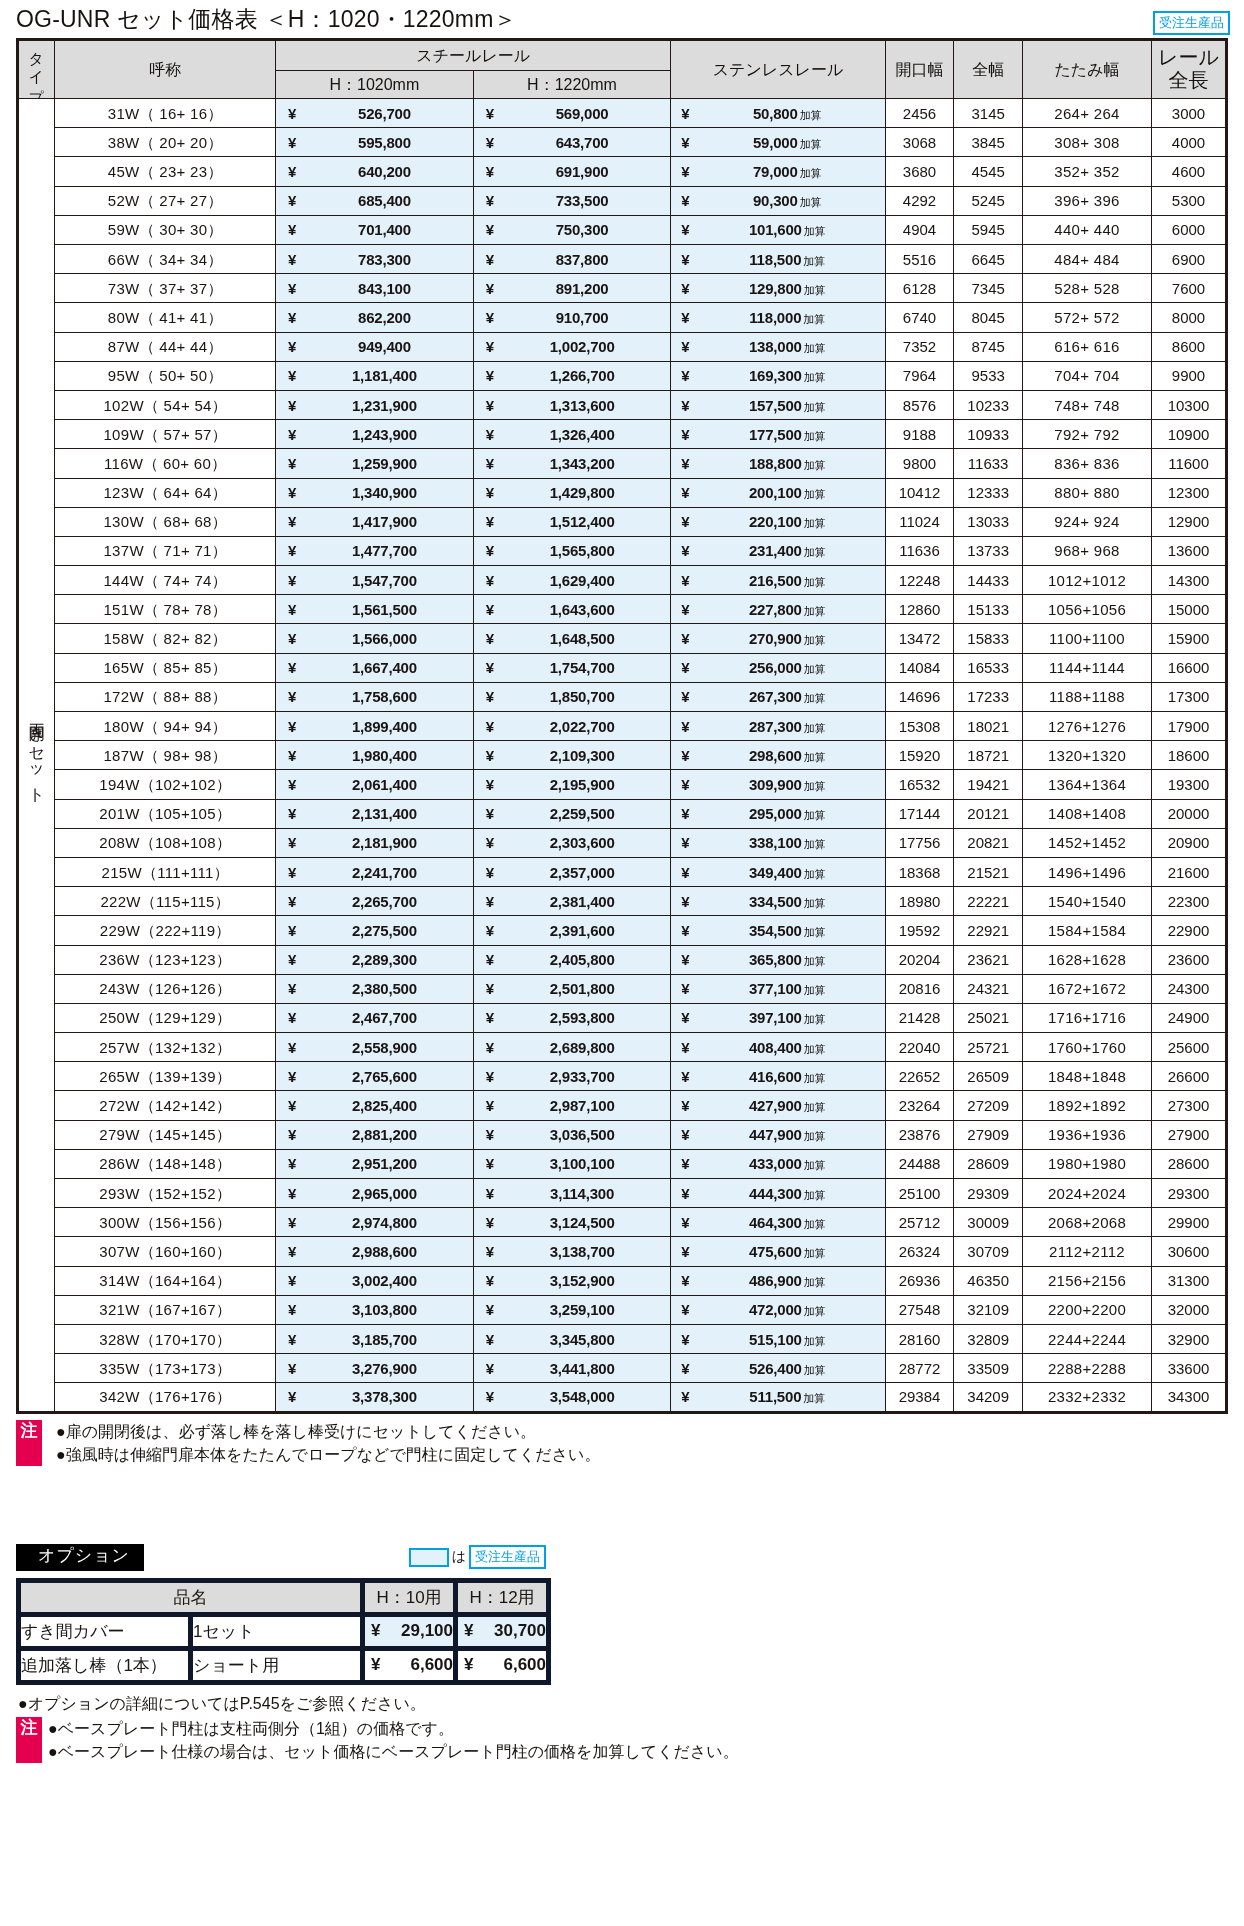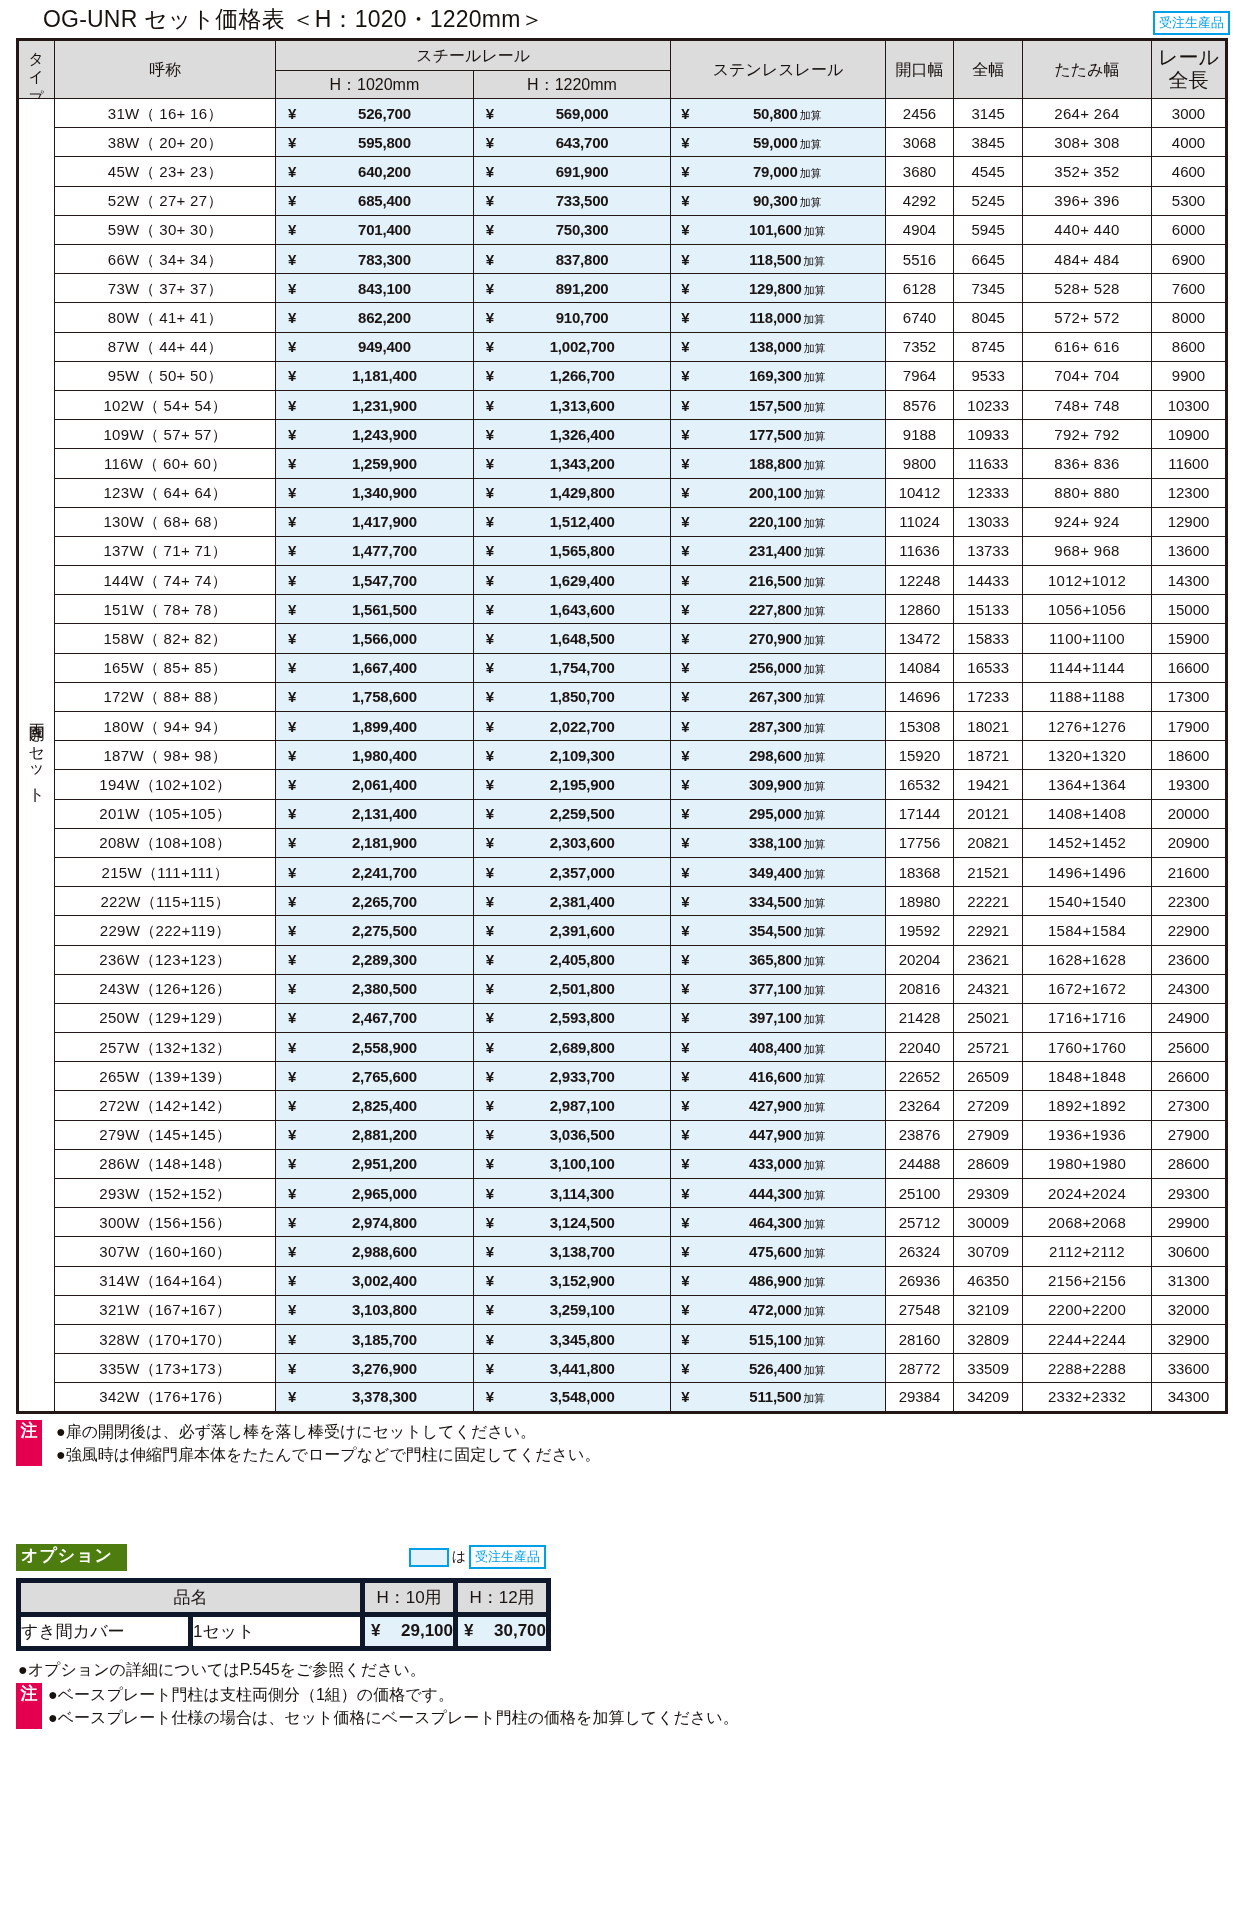--- a/index.html
+++ b/index.html
@@ -14,21 +14,20 @@
     position: relative;
     overflow: hidden;
   }
   .page { position: relative; width: 1244px; height: 1926px; padding: 0; }
 
   
   .title-row {
     display: flex; align-items: flex-end; justify-content: space-between;
     padding: 6px 4px 3px 16px;
     height: 38px;
-    margin-left: 27px;
   }
   .main-title {
     font-size: 23px;
     font-weight: 400;
     letter-spacing: 0.2px;
     white-space: nowrap;
     color: #18120f;
   }
   .order-made-badge {
     border: 2px solid #00a0e9;
@@ -150,25 +149,25 @@
   }
 
   
   .opt-wrap { margin: 78px 0 0 16px; width: 1212px; }
   .opt-head-row {
     display: flex; align-items: center;
     width: 530px;
     margin-bottom: 7px;
   }
   .opt-badge {
-    background: #4d7c0f;
+    background: #000000;
     color: #ffffff;
     font-size: 17px;
-    font-weight: bold;
-    padding: 3px 14px 5px 5px;
+    font-weight: normal;
+    padding: 3px 14px 5px 22px;
     line-height: 1.1;
     letter-spacing: 1px;
   }
   .opt-legend {
     margin-left: auto;
     display: flex; align-items: center;
     font-size: 13px;
   }
   .legend-swatch {
     width: 40px; height: 19px;
@@ -761,20 +760,26 @@
           <th>H：12用</th>
         </tr>
       </thead>
       <tbody id="opt-body">
           <tr>
             <td class="opt-name">すき間カバー</td>
             <td class="opt-spec">1セット</td>
             <td class="opt-price hl"><span class="yen">¥</span>29,100</td>
             <td class="opt-price hl"><span class="yen">¥</span>30,700</td>
           </tr>
+          <tr>
+            <td class="opt-name">追加落し棒（1本）</td>
+            <td class="opt-spec">ショート用</td>
+            <td class="opt-price"><span class="yen">¥</span>6,600</td>
+            <td class="opt-price"><span class="yen">¥</span>6,600</td>
+          </tr>
         </tbody>
     </table>
   </div>
 
   <div class="bottom-notes">
     <div class="bn-top">●オプションの詳細についてはP.545をご参照ください。</div>
     <div class="bn-body">
       <div class="bn-badge">注</div>
       <div class="bn-lines" id="bottom-note-lines">
           <div class="bn-line">●ベースプレート門柱は支柱両側分（1組）の価格です。</div>

